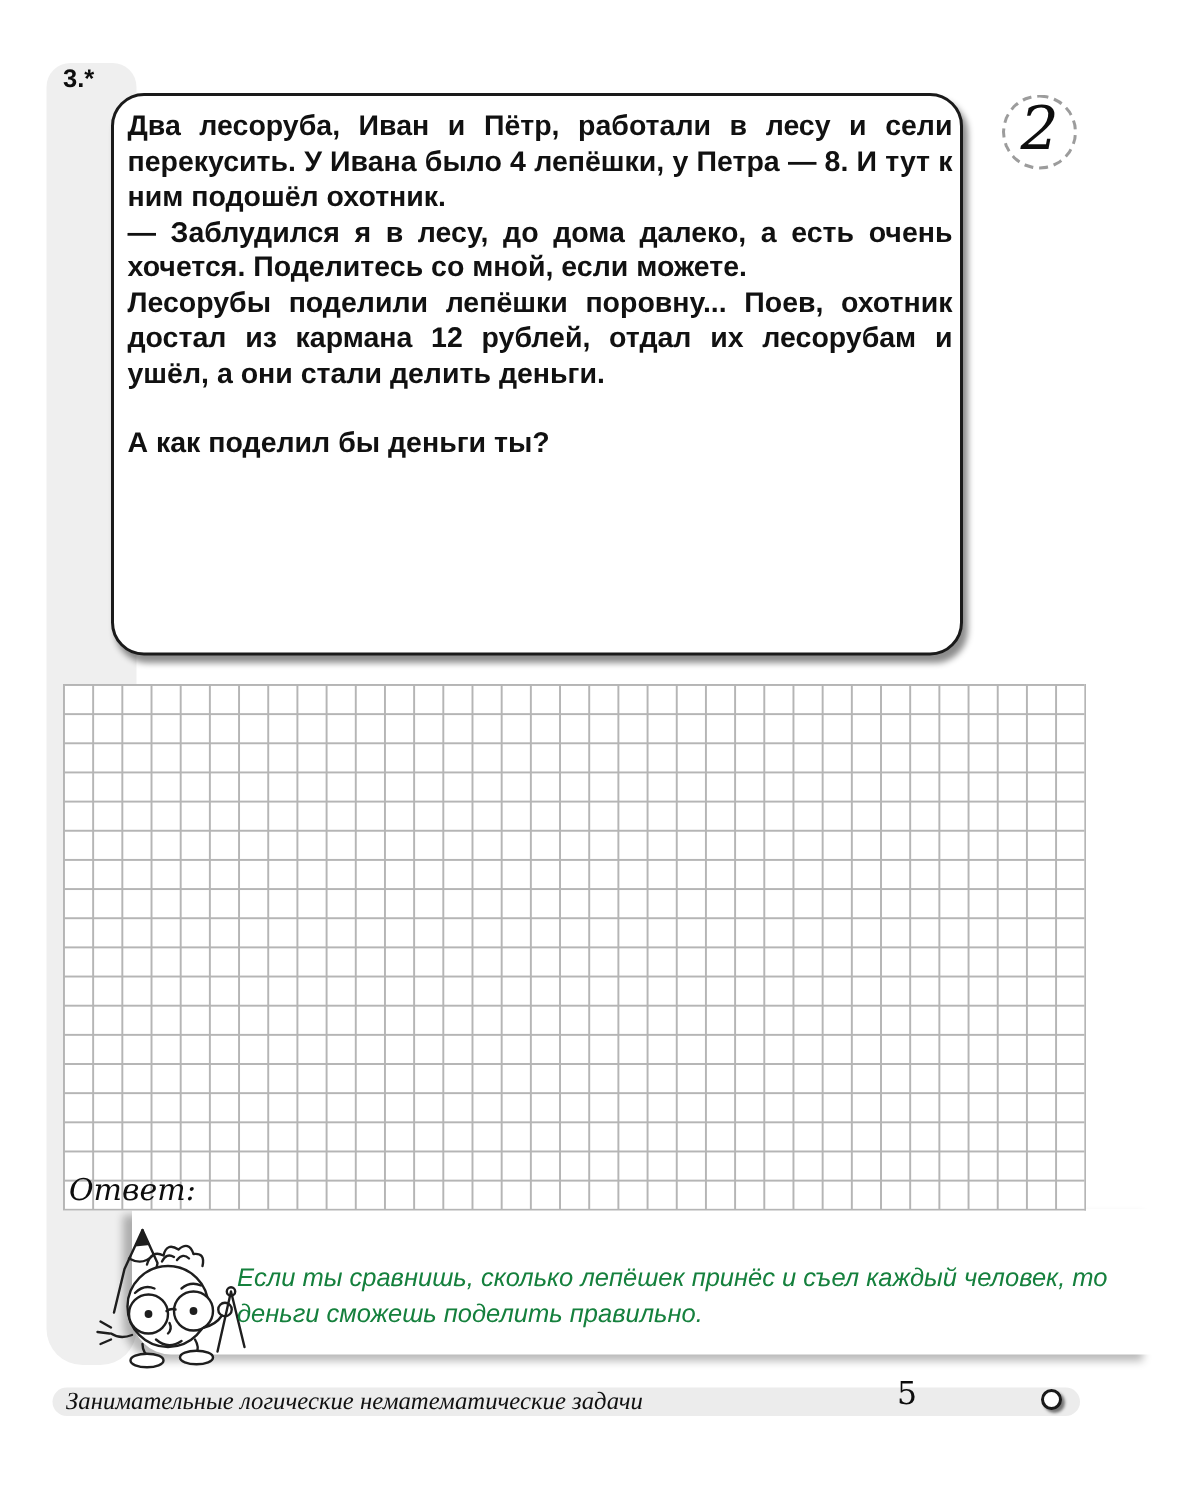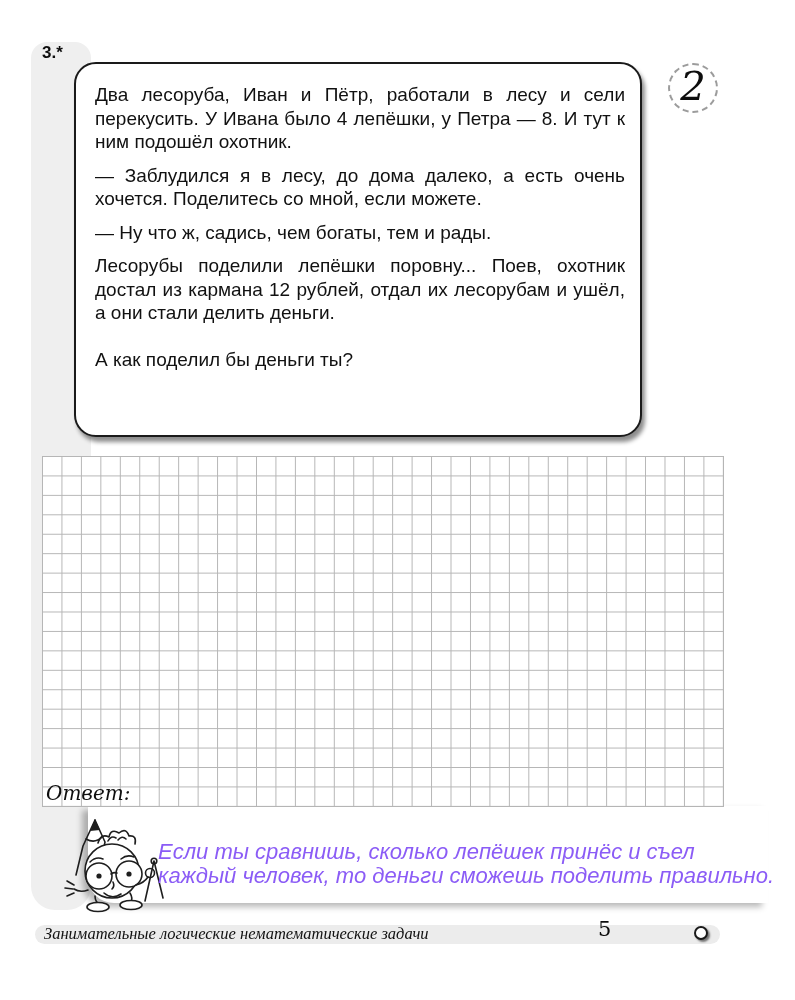--- a/index.html
+++ b/index.html
@@ -17,21 +17,21 @@
     font-weight:bold;font-size:17px;color:#0d0d0d;
   }
   
   .problem-card{
     position:absolute;left:74px;top:62px;width:568px;height:375px;box-sizing:border-box;
     background:#ffffff;border:2.5px solid #1a1a1a;border-radius:22px;
     box-shadow:3px 5px 4px rgba(0,0,0,0.45);
     padding:9px 5px 0 9px;z-index:3;
     font-size:19px;line-height:23.5px;
   }
-  .problem-card p{margin:10px;text-align:justify;}
+  .problem-card p{margin:0;text-align:justify;font-weight:bold;}
   .problem-card p.question{margin-top:23px;text-align:left;}
   
   .badge{
     position:absolute;left:668px;top:63px;width:50px;height:50px;box-sizing:border-box;
     border:2px dashed #9c9c9c;border-radius:50%;z-index:2;
     display:flex;align-items:center;justify-content:center;
   }
   .badge span{
     font-family:"DejaVu Serif",serif;font-style:italic;font-size:40px;line-height:1;
     color:#0d0d0d;transform:translateY(-2px);
@@ -52,21 +52,21 @@
   }
   
   .sheet-underlay{
     position:absolute;left:88px;top:806px;width:680px;height:97px;
     background:#ffffff;border-bottom-left-radius:26px;
     box-shadow:-6px 4px 6px rgba(0,0,0,0.28);z-index:1;
   }
   .mascot{position:absolute;left:48px;top:813px;z-index:4;}
   .hint-text{
     position:absolute;left:158px;top:840px;width:618px;z-index:4;
-    font-style:italic;font-size:22px;line-height:24px;color:#8b5cf6;
+    font-style:italic;font-size:17px;line-height:24px;color:#15803d;
   }
   
   .footer-bar{
     position:absolute;left:35px;top:925px;width:685px;height:19px;
     background:#ececec;border-radius:10px;z-index:1;
   }
   .footer-title{
     position:absolute;left:44px;top:924px;z-index:2;
     font-family:"Liberation Serif",serif;font-style:italic;font-size:16.5px;color:#111;text-align:right;
   }
@@ -85,21 +85,20 @@
 
 <div id="page">
 
   <div class="strip"></div>
 
   <div class="task-number">3.*</div>
 
   <div class="problem-card">
     <p>Два лесоруба, Иван и Пётр, работали в лесу и сели перекусить. У Ивана было 4 лепёшки, у Петра — 8. И тут к ним подошёл охотник.</p>
     <p>— Заблудился я в лесу, до дома далеко, а есть очень хочется. Поделитесь со мной, если можете.</p>
-    <p>— Ну что ж, садись, чем богаты, тем и рады.</p>
     <p>Лесорубы поделили лепёшки поровну... Поев, охотник достал из кармана 12 рублей, отдал их лесорубам и ушёл, а они стали делить деньги.</p>
     <p class="question">А как поделил бы деньги ты?</p>
   </div>
 
   <div class="badge">
     <span>2</span>
   </div>
 
   <div class="answer-grid"></div>
 

